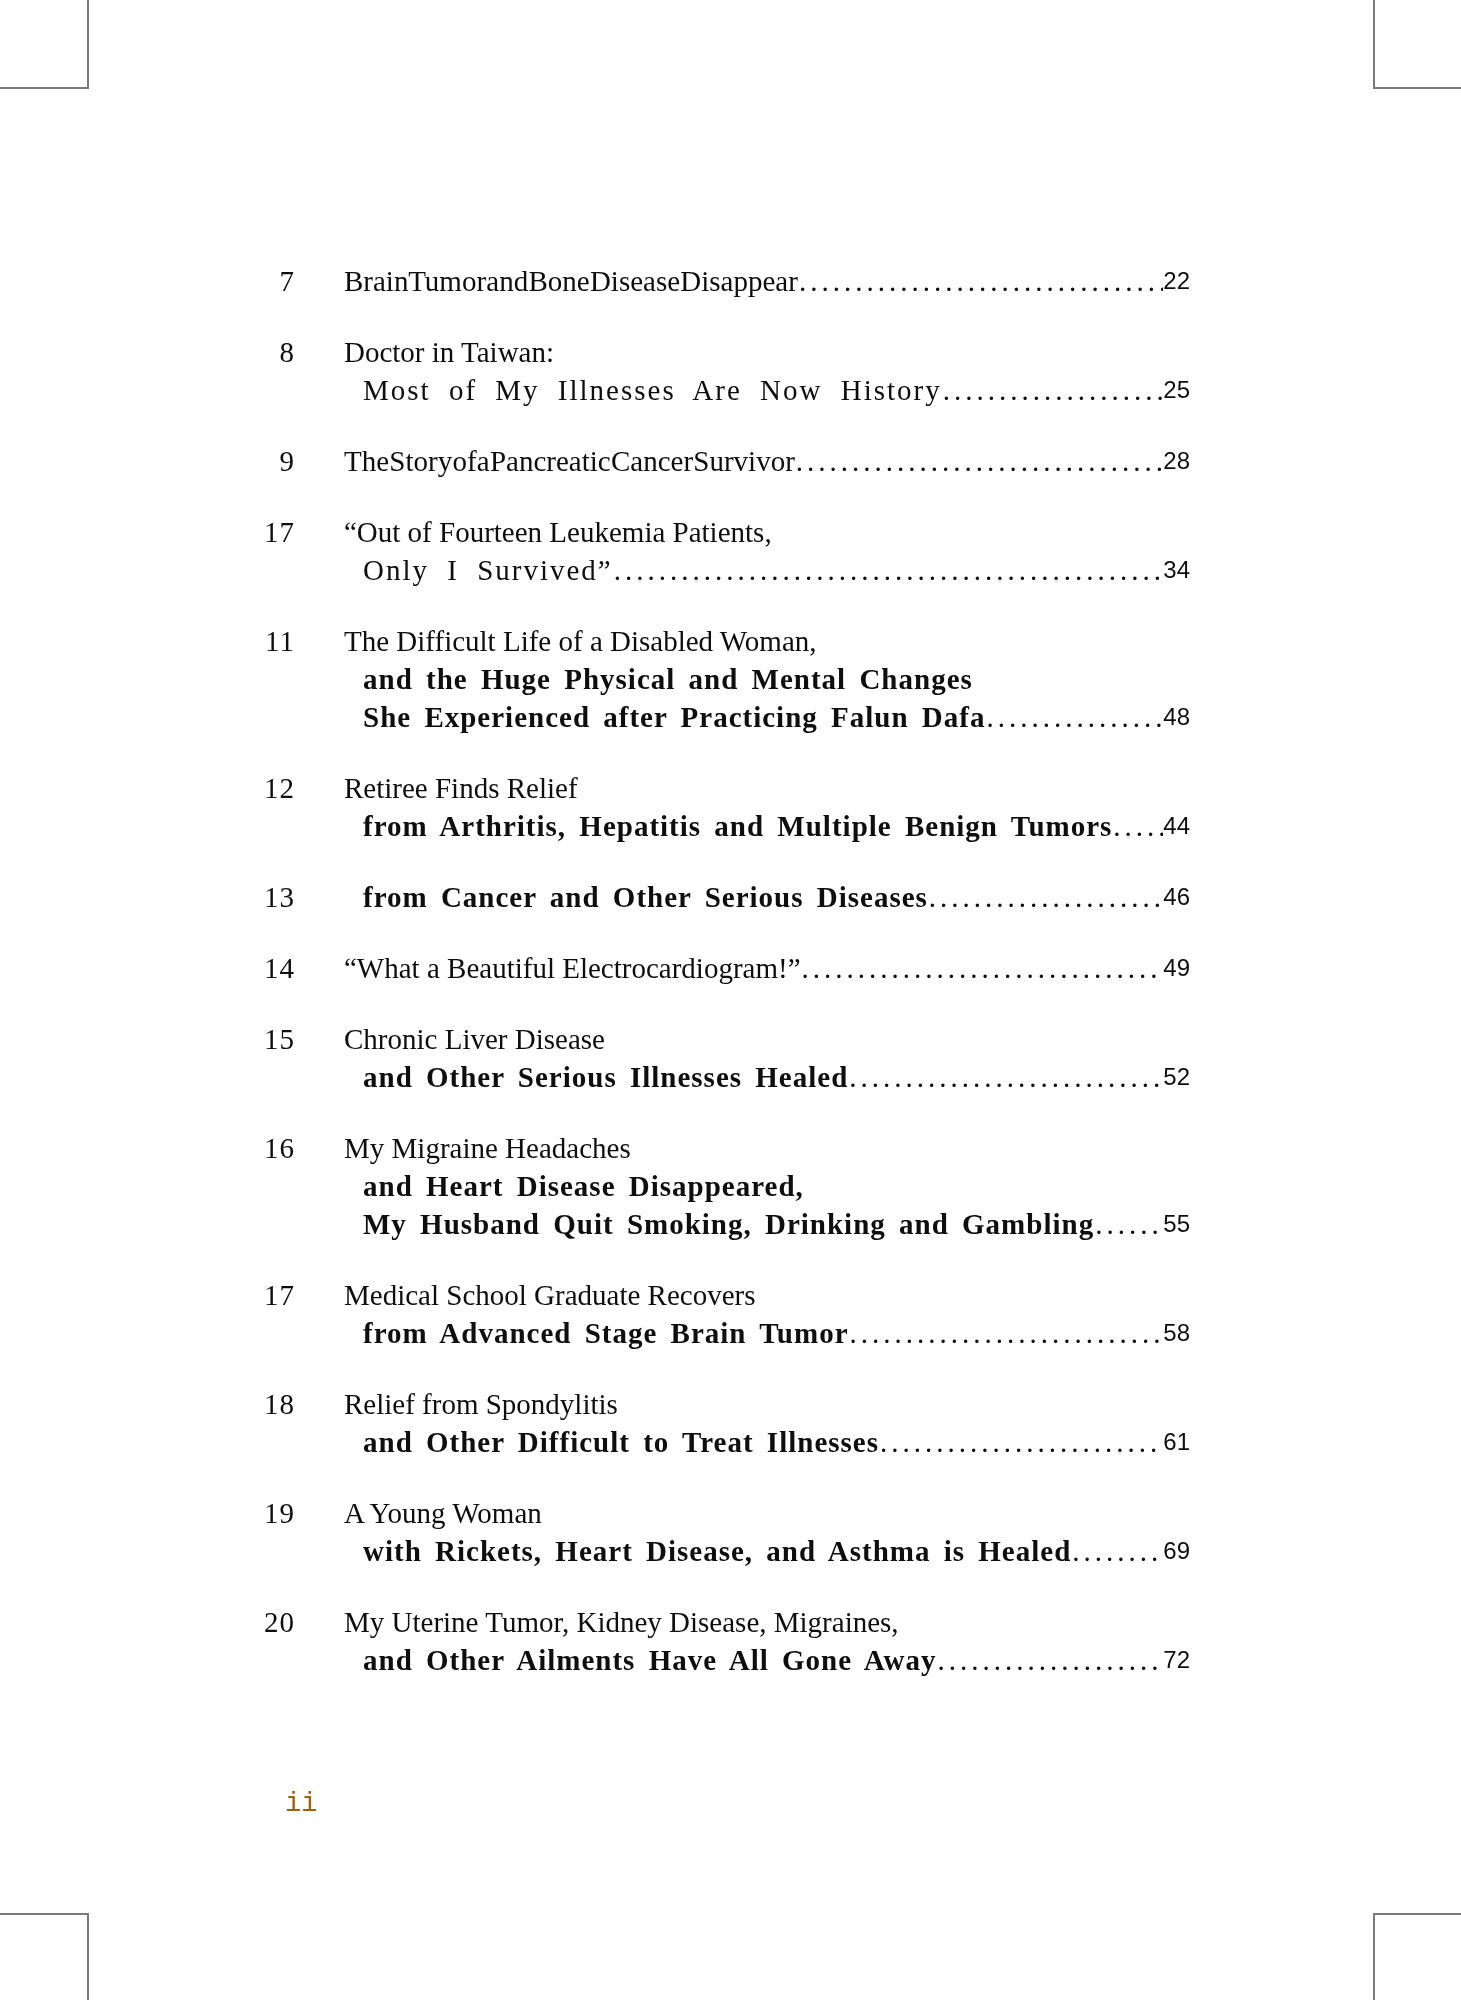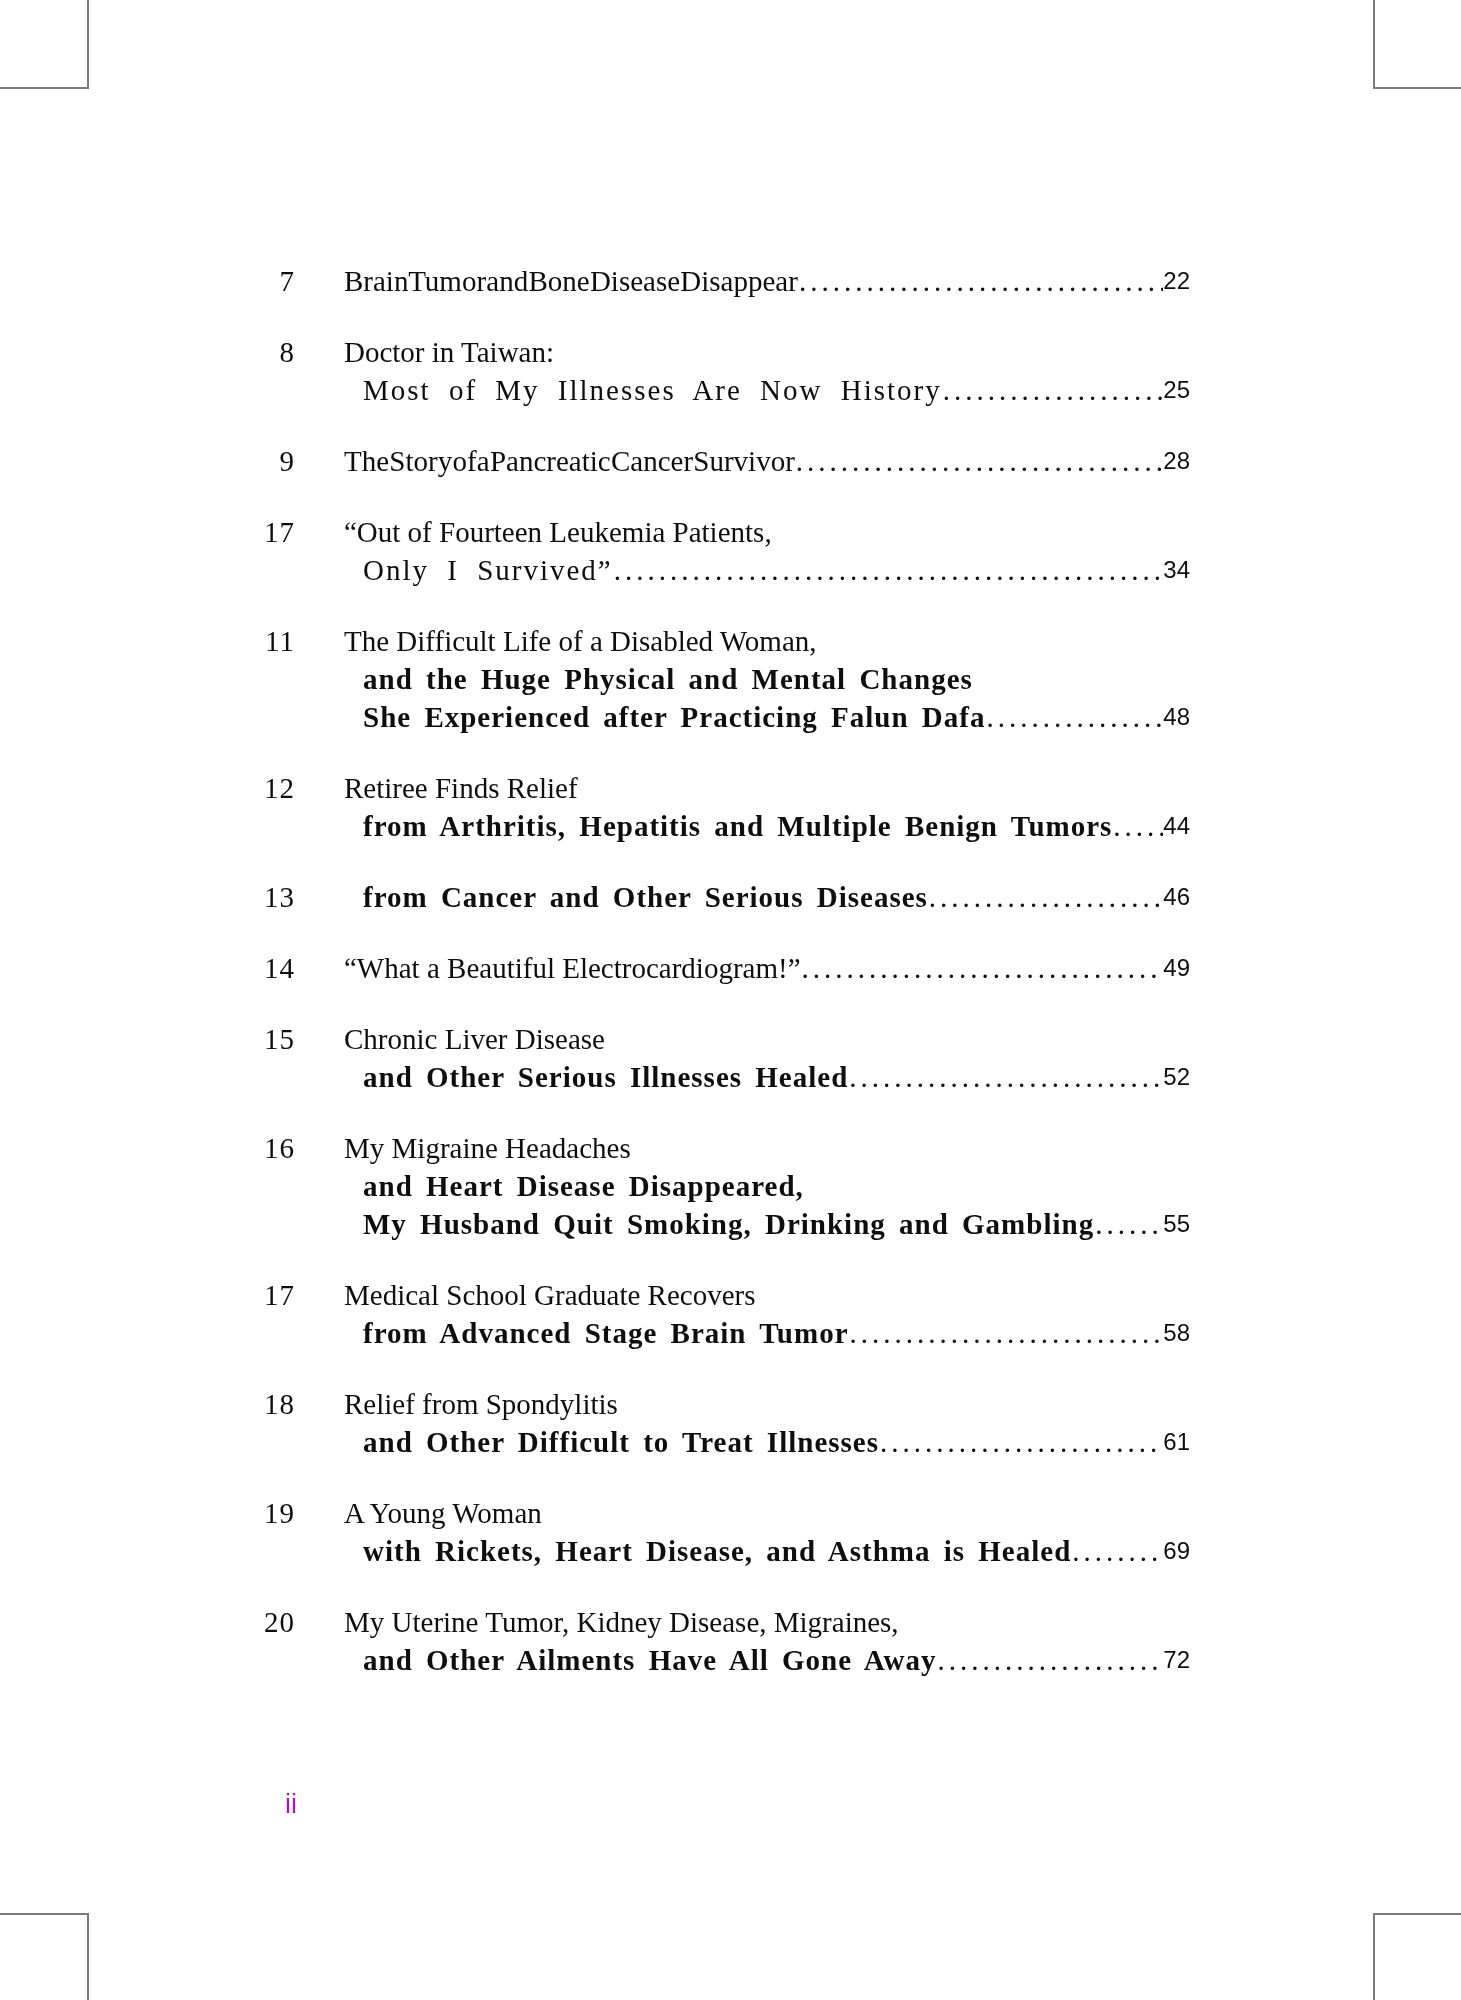--- a/index.html
+++ b/index.html
@@ -24,21 +24,21 @@
   .line.cont{margin-left:19px;}
   .text{flex:0 0 auto;white-space:nowrap;}
   .leader{flex:1 1 auto;min-width:0;overflow:hidden;white-space:nowrap;letter-spacing:4px;margin-left:1px;}
   .pagenum{flex:0 0 auto;font-family:Liberation Sans, sans-serif;font-size:24px;white-space:nowrap;}
   .s-tight .text{word-spacing:-7px;}
   .s-wide  .text{word-spacing:5px;letter-spacing:1px;font-weight:bold;}
   .s-xwide .text{word-spacing:9px;letter-spacing:2px;}
 
   .footer-page{
     position:absolute;left:285px;top:1789px;
-    font-family:Liberation Sans, sans-serif;font-size:27px;color:#a21caf;
+    font-family:Liberation Mono, monospace;font-size:27px;color:#a16207;
   }
 </style>
 </head>
 <body>
 
 <div class="crop tl"></div>
 <div class="crop tr"></div>
 <div class="crop bl"></div>
 <div class="crop br"></div>
 

